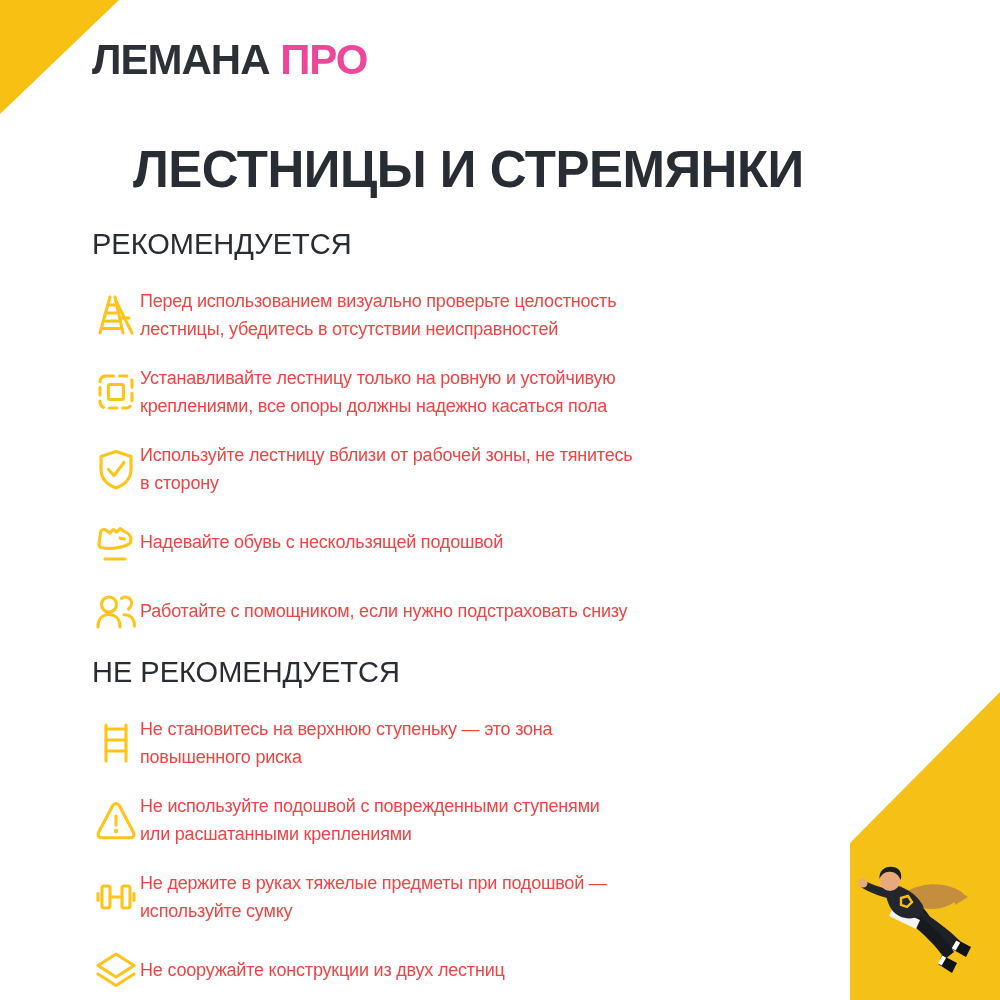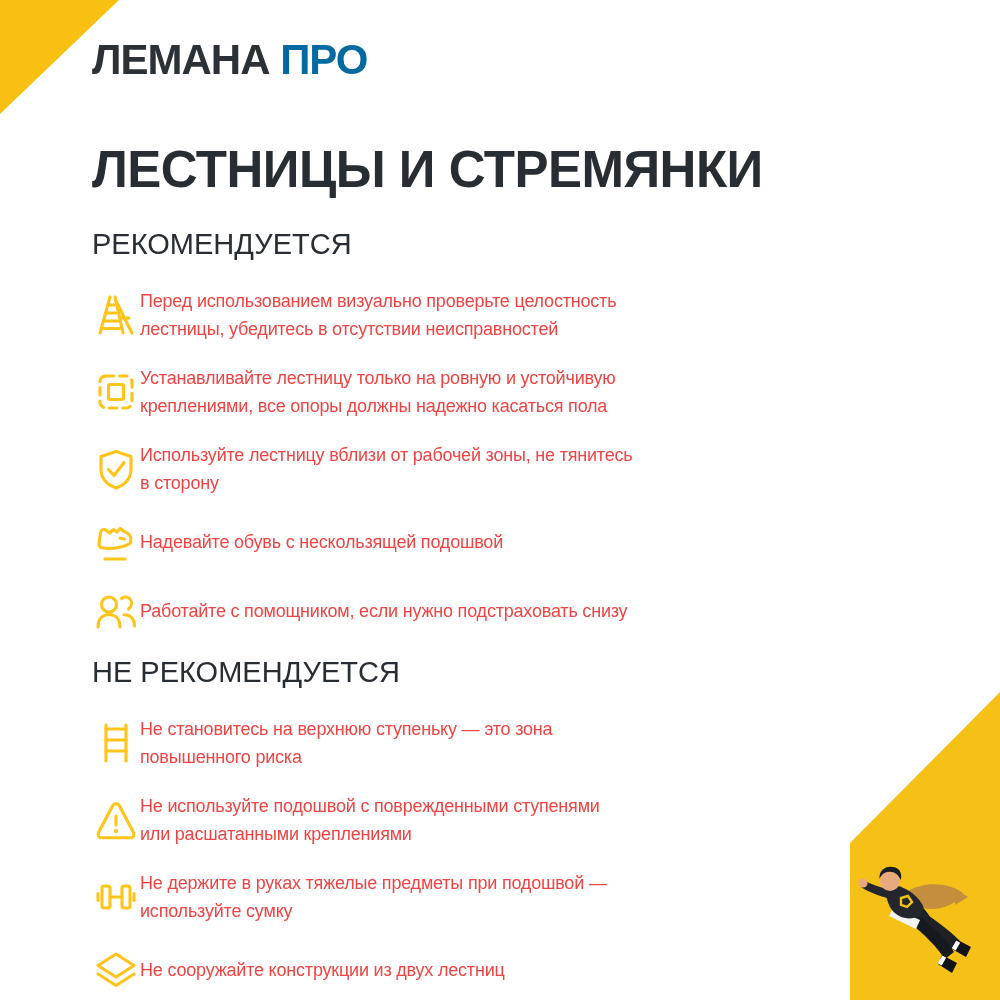--- a/index.html
+++ b/index.html
@@ -29,31 +29,32 @@
     width:120px; height:138px;
   }
 
   .content { position:absolute; left:92px; top:36px; width:820px; }
 
   .brand-row { display:flex; align-items:baseline; white-space:nowrap; }
   .logo {
     font-size:42px; font-weight:800; letter-spacing:-1px;
     color:#2b3137;
   }
-  .logo-accent { color:#0369a1; }
+  .logo-accent { color:#ec4899; }
   .program-title {
     margin-left:56px;
     font-size:39px; font-weight:800; letter-spacing:0.2px;
     color:#2b3137;
   }
 
   .page-title {
     margin-top:56px;
     font-size:51px; font-weight:800; letter-spacing:-0.5px;
     color:#272d33;
+    margin-left:41px;
   }
 
   .section-heading {
     font-size:29px; font-weight:400; letter-spacing:0;
     color:#272d33;
   }
   .section-heading.first { margin-top:29px; }
   .section-heading.second { }
 
   .items { margin-top:26px; }

